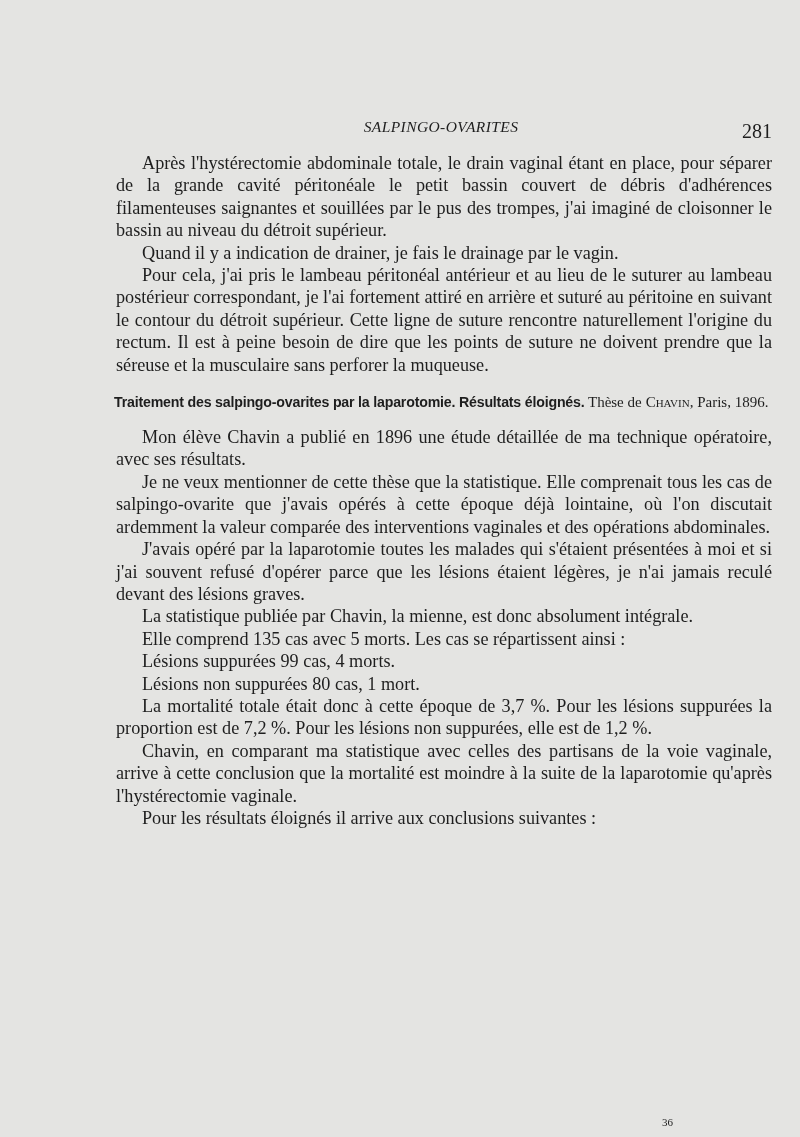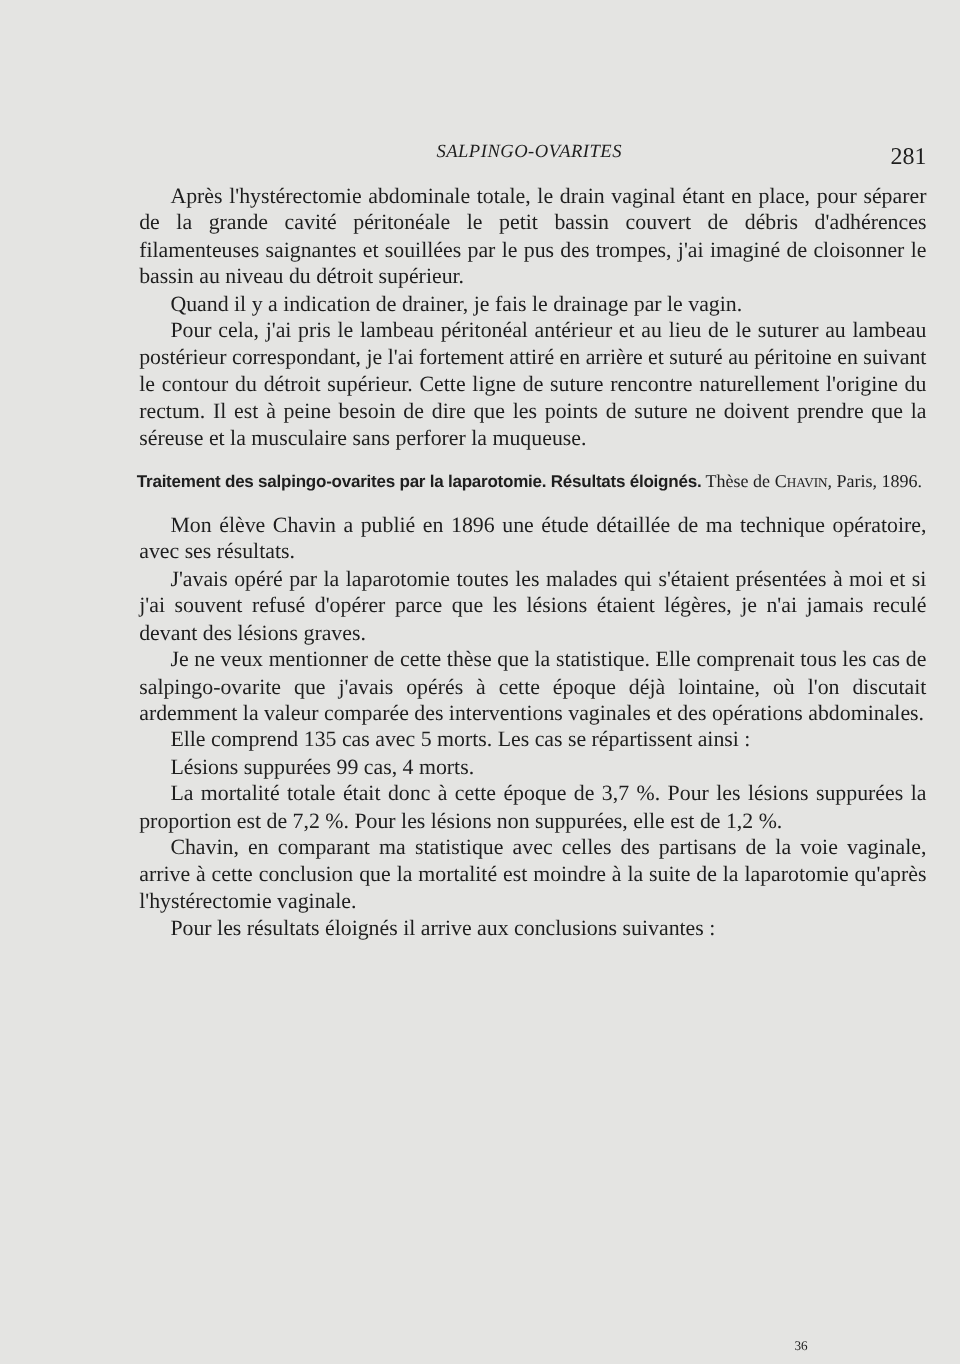--- a/index.html
+++ b/index.html
@@ -59,23 +59,25 @@
     <p>Pour cela, j'ai pris le lambeau péritonéal antérieur et au lieu de le suturer au lambeau postérieur correspondant, je l'ai fortement attiré en arrière et suturé au péritoine en suivant le contour du détroit supérieur. Cette ligne de suture rencontre naturellement l'origine du rectum. Il est à peine besoin de dire que les points de suture ne doivent prendre que la séreuse et la musculaire sans perforer la muqueuse.</p>
 
     <div class="section-heading">
       <span class="hanging">
         <b>Traitement des salpingo-ovarites par la laparotomie. Résultats éloignés.</b><span class="ref"> Thèse de</span>
         <span class="ref smallcaps">Chavin</span><span class="ref">, Paris, 1896.</span>
       </span>
     </div>
 
     <p>Mon élève Chavin a publié en 1896 une étude détaillée de ma technique opératoire, avec ses résultats.</p>
+    <p>Je ne veux mentionner de cette thèse que la statistique. Elle comprenait tous les cas de salpingo-ovarite que j'avais opérés à cette époque déjà lointaine, où l'on discutait ardemment la valeur comparée des interventions vaginales et des opérations abdominales.</p>
     <p>J'avais opéré par la laparotomie toutes les malades qui s'étaient présentées à moi et si j'ai souvent refusé d'opérer parce que les lésions étaient légères, je n'ai jamais reculé devant des lésions graves.</p>
-    <p>Je ne veux mentionner de cette thèse que la statistique. Elle comprenait tous les cas de salpingo-ovarite que j'avais opérés à cette époque déjà lointaine, où l'on discutait ardemment la valeur comparée des interventions vaginales et des opérations abdominales.</p>
+    <p>La statistique publiée par Chavin, la mienne, est donc absolument intégrale.</p>
     <p>Elle comprend 135 cas avec 5 morts. Les cas se répartissent ainsi :</p>
     <p>Lésions suppurées 99 cas, 4 morts.</p>
+    <p>Lésions non suppurées 80 cas, 1 mort.</p>
     <p>La mortalité totale était donc à cette époque de 3,7 %. Pour les lésions suppurées la proportion est de 7,2 %. Pour les lésions non suppurées, elle est de 1,2 %.</p>
     <p>Chavin, en comparant ma statistique avec celles des partisans de la voie vaginale, arrive à cette conclusion que la mortalité est moindre à la suite de la laparotomie qu'après l'hystérectomie vaginale.</p>
     <p>Pour les résultats éloignés il arrive aux conclusions suivantes :</p>
   </div>
 
   <div class="signature">36</div>
 </div>
 
 </body></html>

